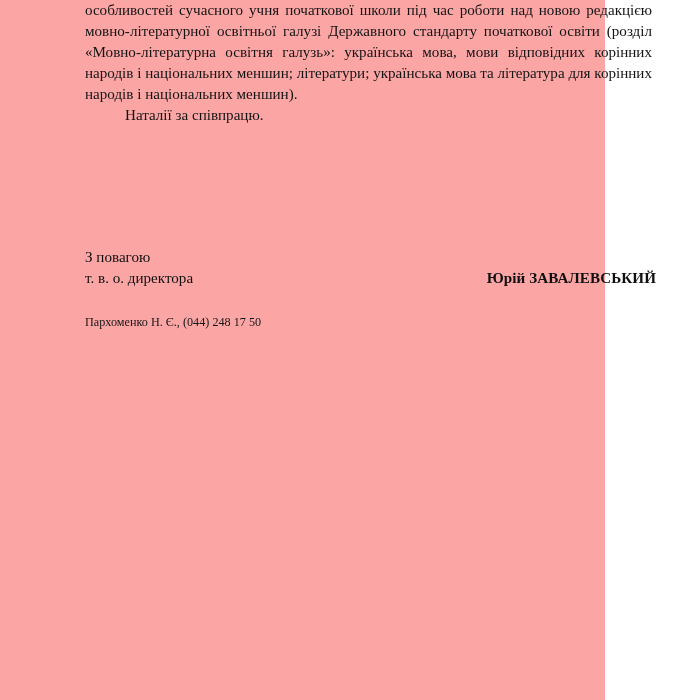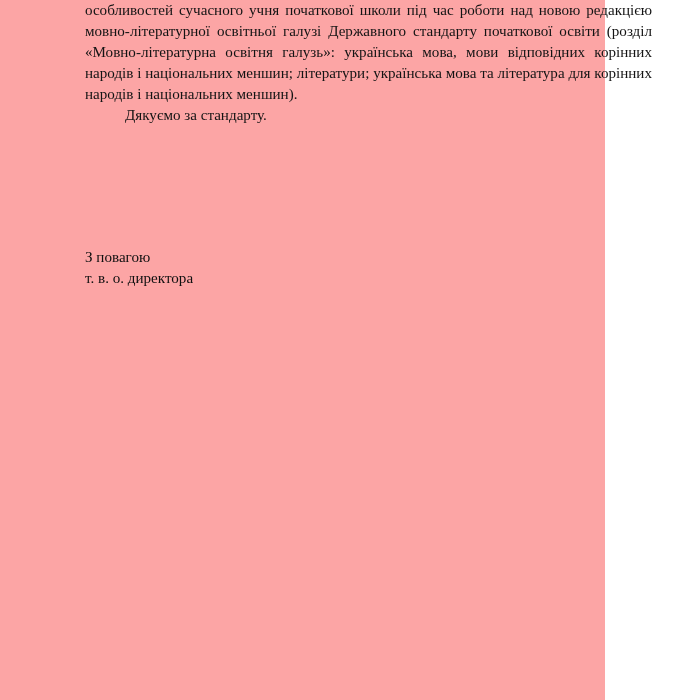--- a/index.html
+++ b/index.html
@@ -95,25 +95,27 @@
 </head>
 <body>
 
 <div class="page">
 
   <div class="content">
 
     <p class="para para-continuation">особливостей сучасного учня початкової школи під час роботи над новою редакцією мовно-літературної освітньої галузі Державного стандарту початкової освіти (розділ «Мовно-літературна освітня галузь»: українська мова, мови відповідних корінних народів і національних меншин; літератури; українська мова та література для корінних народів і національних меншин).</p>
 
 
-    <p class="para indent">Дякуємо за стандарту.</p>
+    <p class="para indent">Наталії за співпрацю.</p>
 
   </div>
 
   <div class="signoff">
     <span class="signoff-line">З повагою</span>
     <div class="sig-row">
       <span class="sig-role">т. в. о. директора</span>
+      <span class="sig-name">Юрій ЗАВАЛЕВСЬКИЙ</span>
     </div>
   </div>
 
+  <div class="contact">Пархоменко Н. Є., (044) 248 17 50</div>
 
 </div>
 
 </body></html>

